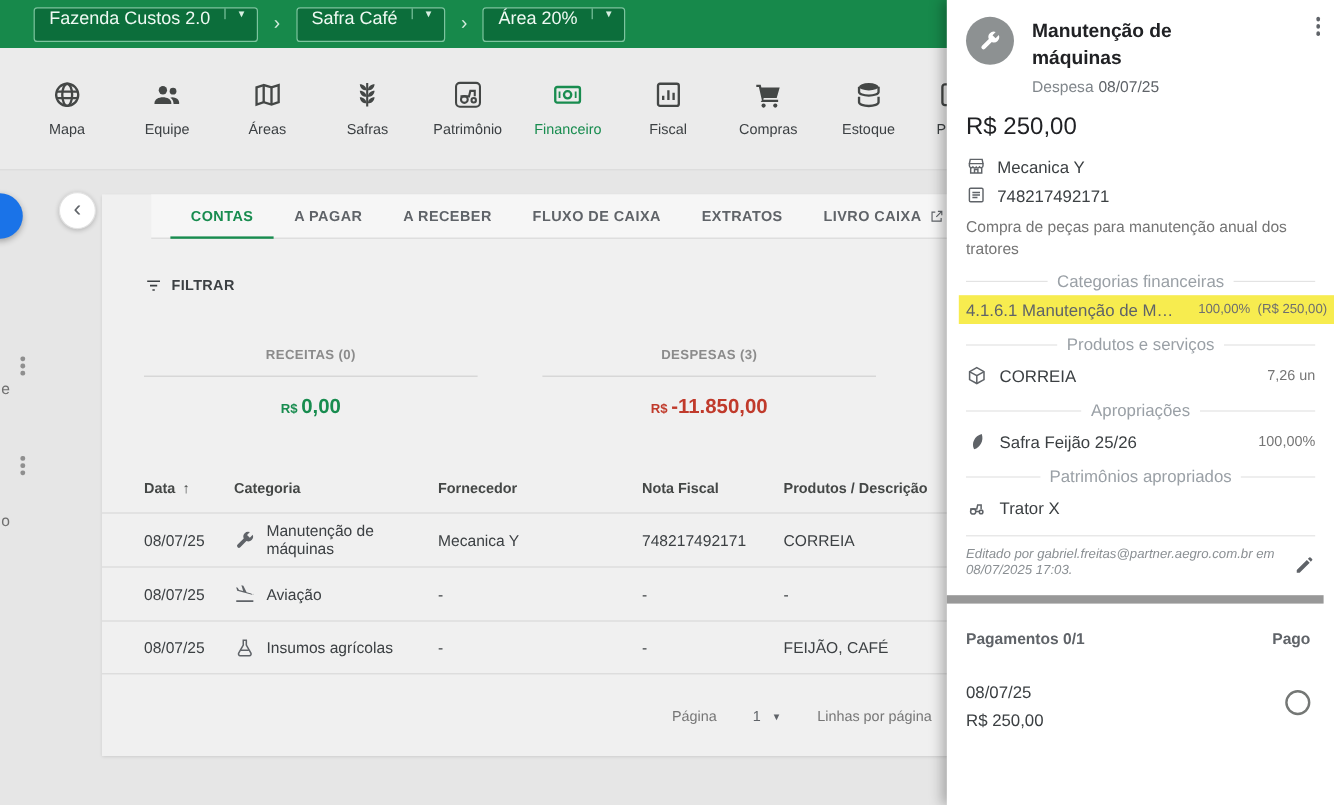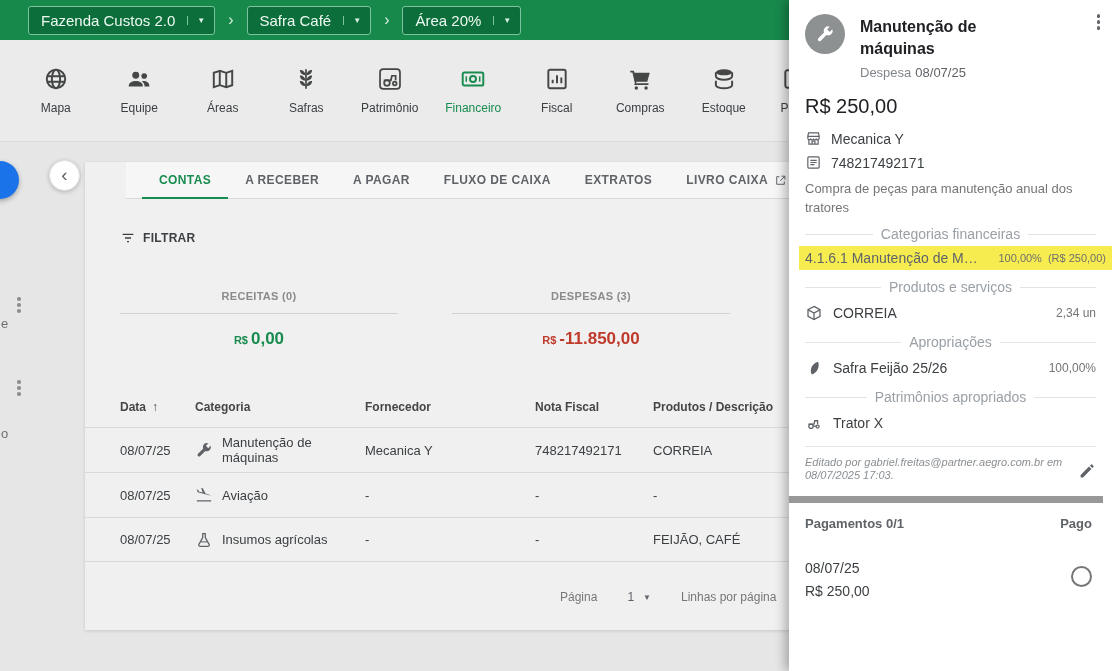--- a/index.html
+++ b/index.html
@@ -7,21 +7,21 @@
   body { position:relative; overflow:hidden; background:#e6e6e6;
          font-family:"Liberation Sans", sans-serif; }
   .icn { display:inline-flex; line-height:0; }
   .icn svg { width:1em; height:1em; }
   .kebab { display:inline-flex; flex-direction:column; gap:2.5px; padding:4px; cursor:pointer; color:#5f6368; }
   .kebab i { width:3.5px; height:3.5px; border-radius:50%; background:currentColor; }
 
   
   #topbar { position:absolute; top:0; left:0; width:100%; height:40px; background:#17894b;
             display:flex; align-items:center; gap:13px; padding-left:28px; z-index:1; }
-  .chip { display:flex; align-items:center; height:29px; background:#0c6e3b;
+  .chip { display:flex; align-items:flex-start; height:29px; background:#0c6e3b;
           border:1px solid #7cc49e; border-radius:3px; color:#eef9f2; font-size:15px; cursor:pointer; }
   .chip .chip-label { display:flex; align-items:center; padding:0 12px; white-space:nowrap; }
   .chip .chip-arrow { display:flex; align-items:center; padding:0 9px; border-left:1px solid #7cc49e;
                       font-size:8px; color:#d8efe2; }
   .crumb-sep { color:#d7eee0; font-size:16px; }
 
   
   #navbar { position:absolute; top:40px; left:0; width:100%; height:102px; background:#ebebeb;
             border-bottom:1px solid #dadada; display:flex; padding-left:14px; z-index:1; }
   .nav-item { width:83.5px; display:flex; flex-direction:column; align-items:center;
@@ -111,21 +111,21 @@
   .p-cat .name { font-size:14px; color:#5f6368; white-space:nowrap; }
   .p-cat .meta { font-size:11px; color:#6f6f6f; white-space:nowrap; display:flex; gap:6px; align-items:center; }
   .p-item { display:flex; align-items:center; gap:10px; margin-top:6px; min-height:24px; font-size:14px; color:#3c4043; }
   .p-item .icn { font-size:18px; color:#5f6368; }
   .p-item .val { margin-left:auto; font-size:12px; color:#757575; }
   .p-divider { border-top:1px solid #e3e3e3; margin-top:11px; }
   .p-edited { display:flex; margin-top:9px; }
   .p-edited .note { font-style:italic; font-size:11px; line-height:13px; color:#8a8f93; width:258px; }
   .p-edited .icn { font-size:18px; color:#5f6368; margin-left:auto; margin-top:6px; cursor:pointer; }
   #panel-scrollbar { height:7px; background:#989898; margin:14px 9px 0 0; cursor:pointer; }
-  #panel-payments { padding:13px 20px 0 16px; }
+  #panel-payments { padding:22px 20px 0 16px; }
   .pay-head { display:flex; justify-content:space-between; font-size:13px; font-weight:bold; color:#5f6368; }
   .pay-row { display:flex; margin-top:29px; }
   .pay-date, .pay-amt { font-size:14px; color:#3c4043; }
   .pay-amt { margin-top:7px; }
   .pay-radio { margin-left:auto; width:21px; height:21px; border:2px solid #747775; border-radius:50%;
                margin-top:6px; cursor:pointer; flex:none; }
 </style>
 </head>
 <body>
 
@@ -261,24 +261,24 @@
   </span>
 <span class="edge-frag" id="edge-frag-1">e</span>
 <span class="edge-frag" id="edge-frag-2">o</span>
 
 <div id="card">
   <div id="tabbar">
       <div class="tab active">
         <span>CONTAS</span>
       </div>
       <div class="tab">
+        <span>A PAGAR</span>
+      </div>
+      <div class="tab">
         <span>A RECEBER</span>
-      </div>
-      <div class="tab">
-        <span>A PAGAR</span>
       </div>
       <div class="tab">
         <span>FLUXO DE CAIXA</span>
       </div>
       <div class="tab">
         <span>EXTRATOS</span>
       </div>
       <div class="tab">
         <span>LIVRO CAIXA</span>
         <span class="icn">
@@ -433,21 +433,21 @@
           <span>Produtos e serviços</span>
         </div>
         <div class="p-item">
           <span class="icn">
             <svg viewBox="0 0 24 24" fill="none" stroke="currentColor" stroke-width="1.7">
               <path d="M12 3.2 20 7.6v8.8L12 20.8 4 16.4V7.6z"></path>
               <path d="M4.3 7.8 12 12l7.7-4.2M12 12v8.5"></path>
             </svg>
           </span>
           <span class="nm">CORREIA</span>
-          <span class="val">2,34 un</span>
+          <span class="val">7,26 un</span>
         </div>
         <div class="p-section">
           <span>Apropriações</span>
         </div>
         <div class="p-item">
           <span class="icn">
             <svg viewBox="0 0 24 24" fill="currentColor">
               <path d="M17.5 3.5c2.5 7-1.5 15-8.5 17C5.5 14 9.5 5.5 17.5 3.5z"></path>
             </svg>
           </span>

